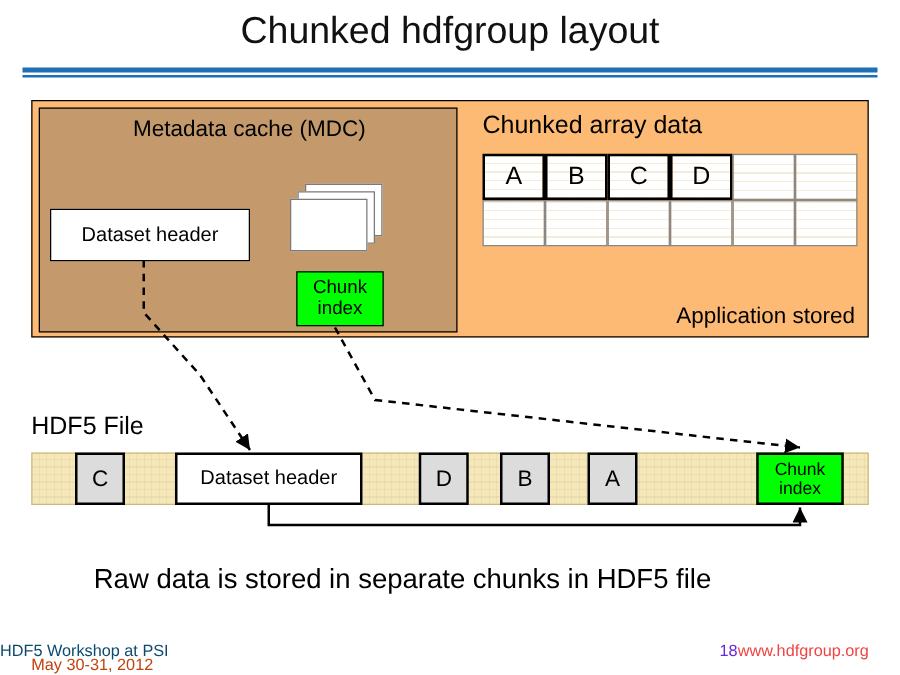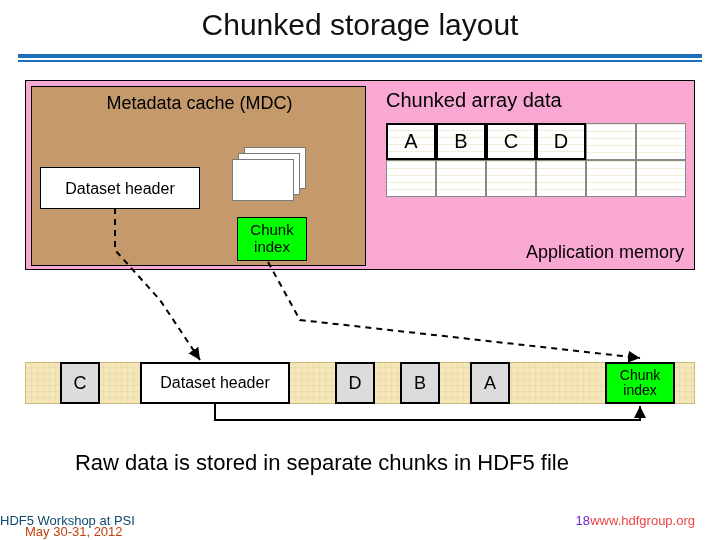--- a/index.html
+++ b/index.html
@@ -3,21 +3,21 @@
 <meta charset="utf-8">
 <style>
 *{box-sizing:border-box;margin:0;padding:0}
 body{width:720px;height:540px;font-family:Arial,Helvetica,sans-serif;background:#fff;position:relative}
 .slide{width:720px;height:540px;position:relative}
 .logo{position:absolute;left:18px;top:10px}
 .logo svg{width:78px;height:36px}
 .title{position:absolute;left:0;top:8px;width:720px;text-align:center;font-size:30px;color:#111}
 .hr1{position:absolute;left:18px;top:54px;width:684px;height:4px;background:#1d6fb8}
 .hr2{position:absolute;left:18px;top:60px;width:684px;height:2px;background:#1d6fb8}
-.appmem{position:absolute;left:25px;top:80px;width:670px;height:190px;border:1px solid #000;background:#f9a8d4}
+.appmem{position:absolute;left:25px;top:80px;width:670px;height:190px;border:1px solid #000;background:#fdba74}
 .mdc{position:absolute;left:5px;top:5px;width:335px;height:180px;background:#c49a6c;border:1px solid #000}
 .mdc-title{position:absolute;left:0;top:6px;width:335px;text-align:center;font-size:18px}
 .dsh{position:absolute;left:8px;top:80px;width:160px;height:42px;background:#fff;border:1px solid #000;text-align:center;line-height:42px;font-size:16px}
 .chunkidx1{position:absolute;left:205px;top:130px;width:70px;height:44px;background:#00ff00;border:1px solid #000;text-align:center;font-size:15px;line-height:1.1;padding-top:4px}
 .stack{position:absolute;left:200px;top:60px;width:74px;height:52px}
 .stack .s{position:absolute;width:62px;height:42px;background:#fff;border:1px solid #7a7a7a}
 .stack .s1{left:12px;top:0}
 .stack .s2{left:6px;top:6px}
 .stack .s3{left:0;top:12px}
 .arraytitle{position:absolute;left:360px;top:8px;width:290px;font-size:20px}
@@ -39,21 +39,21 @@
 .footer .date{position:absolute;left:25px;top:14px;font-size:13px;color:#c2410c}
 .footer .mid{position:absolute;left:0;top:3px;width:628px;text-align:left;font-size:13px;color:#0c4a6e}
 .footer .page{position:absolute;right:130px;top:3px;font-size:13px;color:#6d28d9}
 .footer .url{position:absolute;right:25px;top:3px;font-size:13px;color:#ef4444}
 svg.arrows{position:absolute;left:0;top:0;width:720px;height:540px;pointer-events:none}
 </style>
 </head>
 <body>
 
 <div class="slide">
-  <div class="title">Chunked storage layout</div>
+  <div class="title">Chunked hdfgroup layout</div>
   <div class="hr1"></div>
   <div class="hr2"></div>
 
   <div class="appmem">
     <div class="mdc">
       <div class="mdc-title">Metadata cache (MDC)</div>
       <div class="stack">
         <div class="s s1"></div>
           <div class="s s2"></div>
           <div class="s s3"></div>
@@ -70,23 +70,24 @@
       <div class="cell hdr">D</div>
       <div class="cell"></div>
       <div class="cell"></div>
       <div class="cell"></div>
       <div class="cell"></div>
       <div class="cell"></div>
       <div class="cell"></div>
       <div class="cell"></div>
       <div class="cell"></div>
     </div>
-    <div class="appmem-label">Application memory</div>
+    <div class="appmem-label">Application stored</div>
   </div>
 
+  <div class="filelabel">HDF5 File</div>
   <div class="filebar"></div>
   <div class="fb fb-c">C</div>
   <div class="fb fb-dsh">Dataset header</div>
   <div class="fb fb-d">D</div>
   <div class="fb fb-b">B</div>
   <div class="fb fb-a">A</div>
   <div class="fb fb-ci"><span style="white-space:pre-line">Chunk
 index</span></div>
 
   <div class="caption">Raw data is stored in separate chunks in HDF5 file</div>

